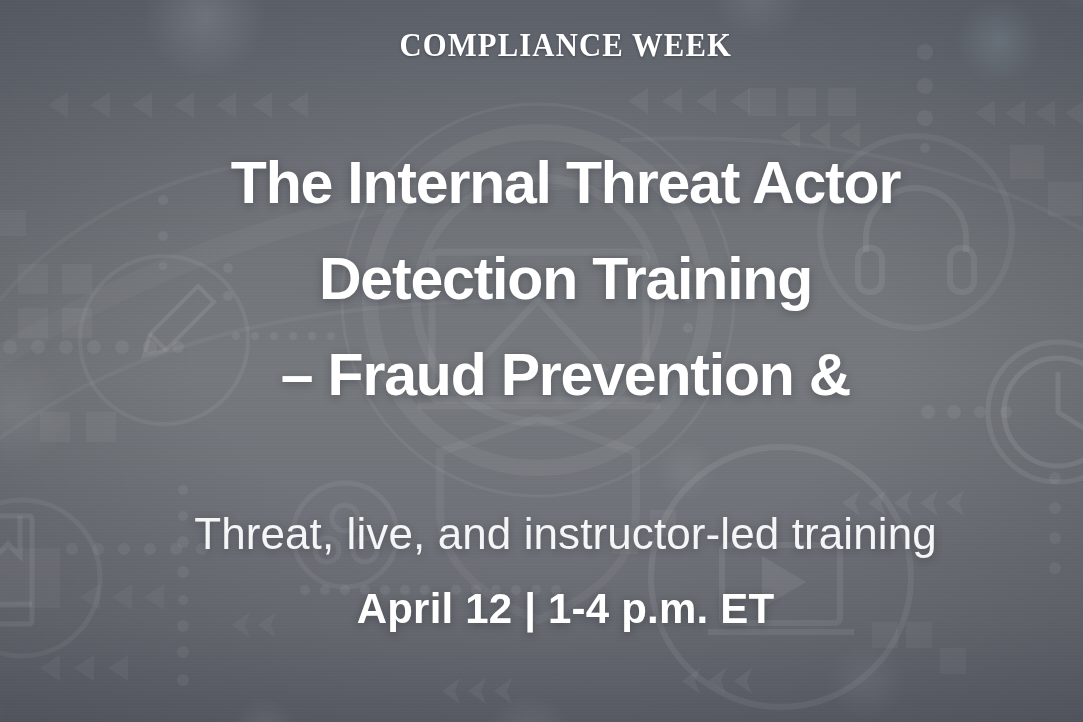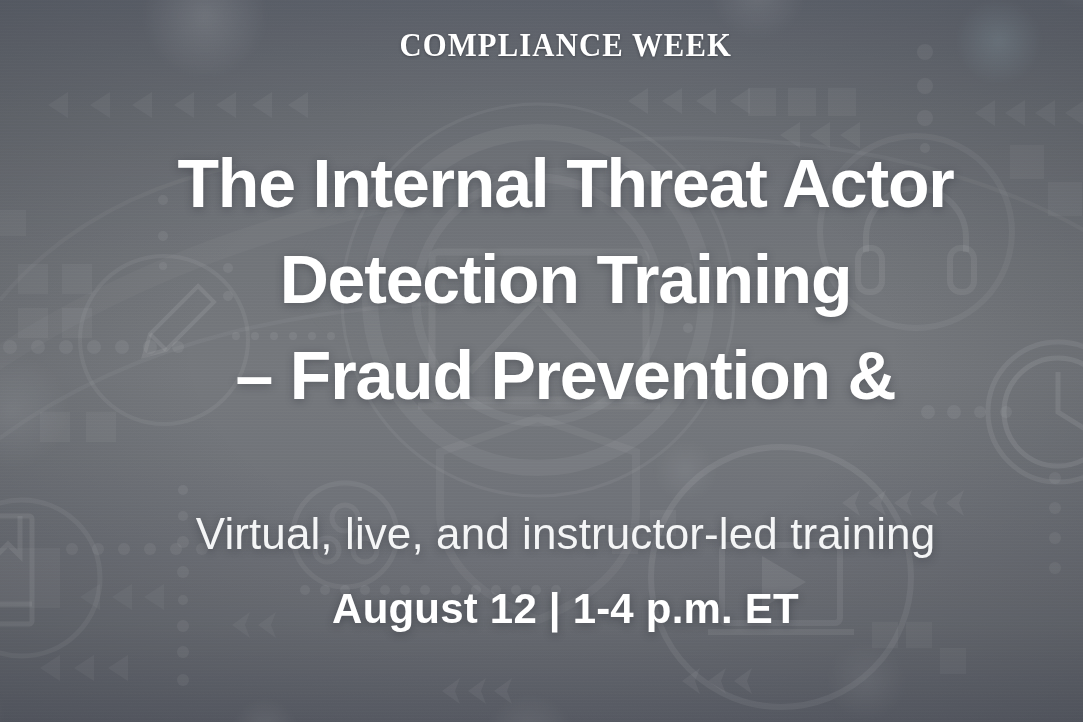--- a/index.html
+++ b/index.html
@@ -114,21 +114,21 @@
   }
 
   .headline {
     margin: 0;
     padding: 0 16px;
     width: 100%;
     text-align: center;
     color: #ffffff;
     font-family: "Liberation Sans", sans-serif;
     font-weight: 700;
-    font-size: 68px;
+    font-size: 59px;
     line-height: 96px;
     letter-spacing: -1.2px;
     text-shadow: 0 2px 9px rgba(35,38,45,.35);
   }
   .headline .hl-line { display: block; white-space: nowrap; }
   .hl-1 { margin-top: 73px; }
 
   .subtitle {
     margin-top: 87px;
     width: 100%;
@@ -405,18 +405,18 @@
   <div class="content">
 
     <div class="logo">COMPLIANCE WEEK</div>
 
     <h1 class="headline">
       <span class="hl-line hl-1">The Internal Threat Actor</span>
       <span class="hl-line hl-3">Detection Training</span>
       <span class="hl-line hl-2">– Fraud Prevention &amp;</span>
     </h1>
 
-    <div class="subtitle">Virtual, live, and instructor-led training</div>
-
-    <div class="datetime">August 12 | 1-4 p.m. ET</div>
+    <div class="subtitle">Threat, live, and instructor-led training</div>
+
+    <div class="datetime">April 12 | 1-4 p.m. ET</div>
 
   </div>
 </div>
 
 </body></html>

